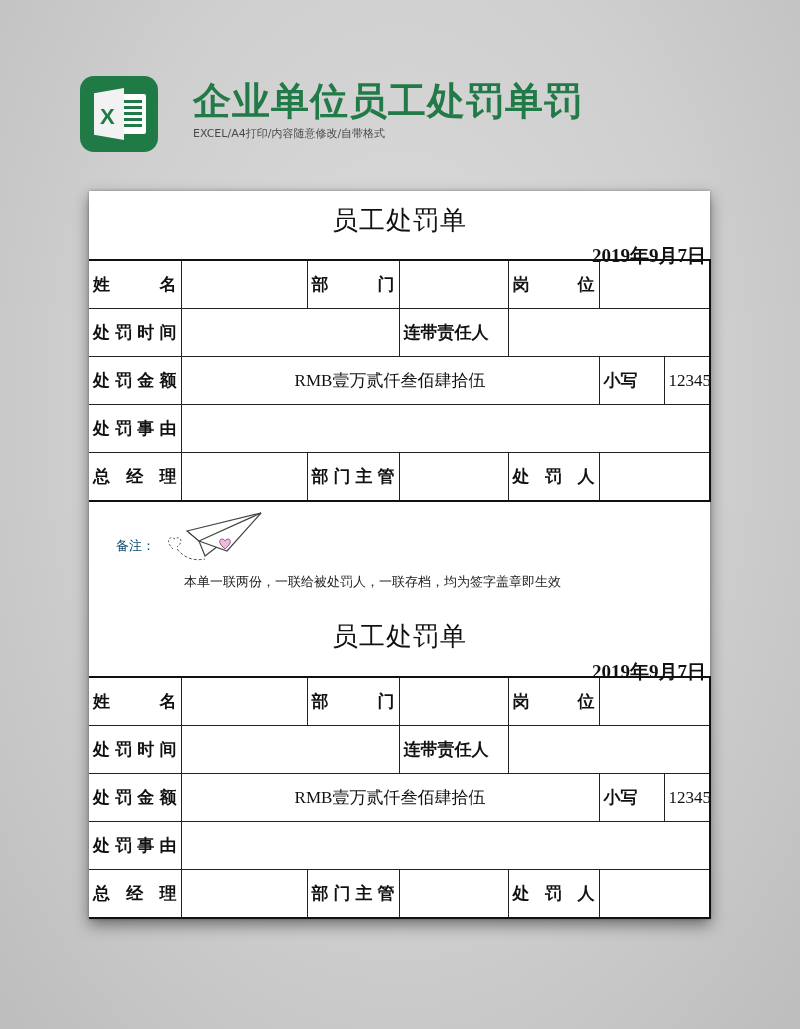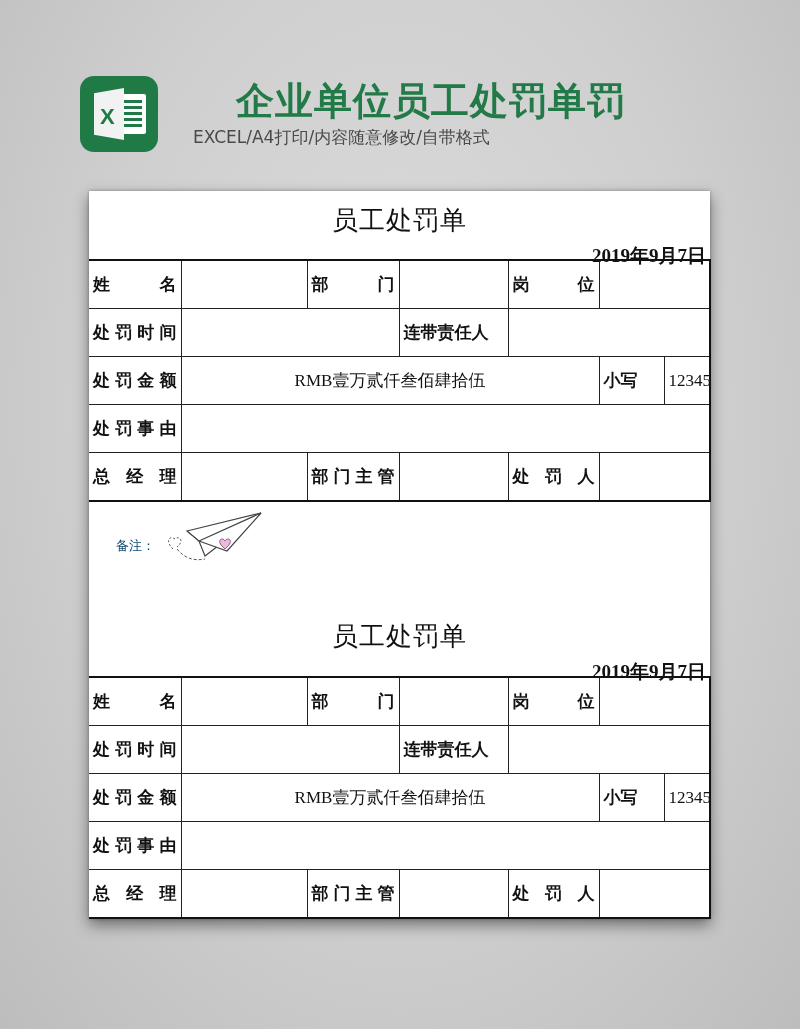--- a/index.html
+++ b/index.html
@@ -24,25 +24,25 @@
     position:absolute; left:14px; top:12px; width:30px; height:52px;
     background:#f2f2f2; clip-path: polygon(0 10%, 100% 0, 100% 100%, 0 90%);
   }
   .xl-icon .xletter {
     position:absolute; left:20px; top:28px; font-family:"Liberation Sans", sans-serif;
     font-size:22px; font-weight:bold; color:#1f7a45;
   }
   .brand-title {
     position:absolute; left:113px; top:0px; white-space:nowrap;
     font-family:"DejaVu Sans", sans-serif; font-weight:bold;
-    font-size:38px; color:#217a47; letter-spacing:1px;margin-left:43px;
+    font-size:38px; color:#217a47; letter-spacing:1px;
   }
   .brand-sub {
     position:absolute; left:113px; top:50px; white-space:nowrap;
-    font-family:"DejaVu Sans", sans-serif; font-size:17px; color:#4a4a4a;
+    font-family:"DejaVu Sans", sans-serif; font-size:11px; color:#4a4a4a;
   }
   .paper {
     position:absolute; left:89px; top:191px; width:621px; height:728px;
     background:#fff;
     box-shadow: 0 6px 14px rgba(0,0,0,0.45), 0 0 3px rgba(0,0,0,0.3);
   }
   .form { position:absolute; left:0; width:621px; }
   .form-title {
     position:absolute; left:0; width:621px; text-align:center;
     font-size:26px; color:#111; letter-spacing:1px;
@@ -147,20 +147,21 @@
   <div class="note" style="top:312px">
     <div class="note-label">备注：</div>
     <svg class="plane" width="110" height="60" viewBox="0 0 110 60">
       <path d="M14 38 C6 30 10 24 16 28 C20 24 26 30 18 36" fill="none" stroke="#555" stroke-width="1" stroke-dasharray="2,2"></path>
       <path d="M18 38 C26 48 36 50 46 48" fill="none" stroke="#555" stroke-width="1" stroke-dasharray="3,2"></path>
       <path d="M28 20 L102 2 L46 45 L40 30 Z" fill="#fff" stroke="#444" stroke-width="1.2"></path>
       <path d="M40 30 L102 2 L68 40 Z" fill="#fff" stroke="#444" stroke-width="1.2"></path>
       <path d="M28 20 L40 30" stroke="#444" stroke-width="1"></path>
       <path d="M62 34 C58 28 64 26 66 30 C68 26 74 28 70 34 L66 38 Z" fill="#f0b8dc" stroke="#7a4a6a" stroke-width="0.8"></path>
     </svg>
+    <div class="note-text">本单一联两份，一联给被处罚人，一联存档，均为签字盖章即生效</div>
   </div>
 
   <div class="form" style="top:418px">
     <div class="form-title" style="top:10px">员工处罚单</div>
     <div class="form-date" style="top:50px">2019年9月7日</div>
     <table class="grid" style="top:67px">
       <colgroup>
           <col style="width:92px">
           <col style="width:126px">
           <col style="width:92px">

